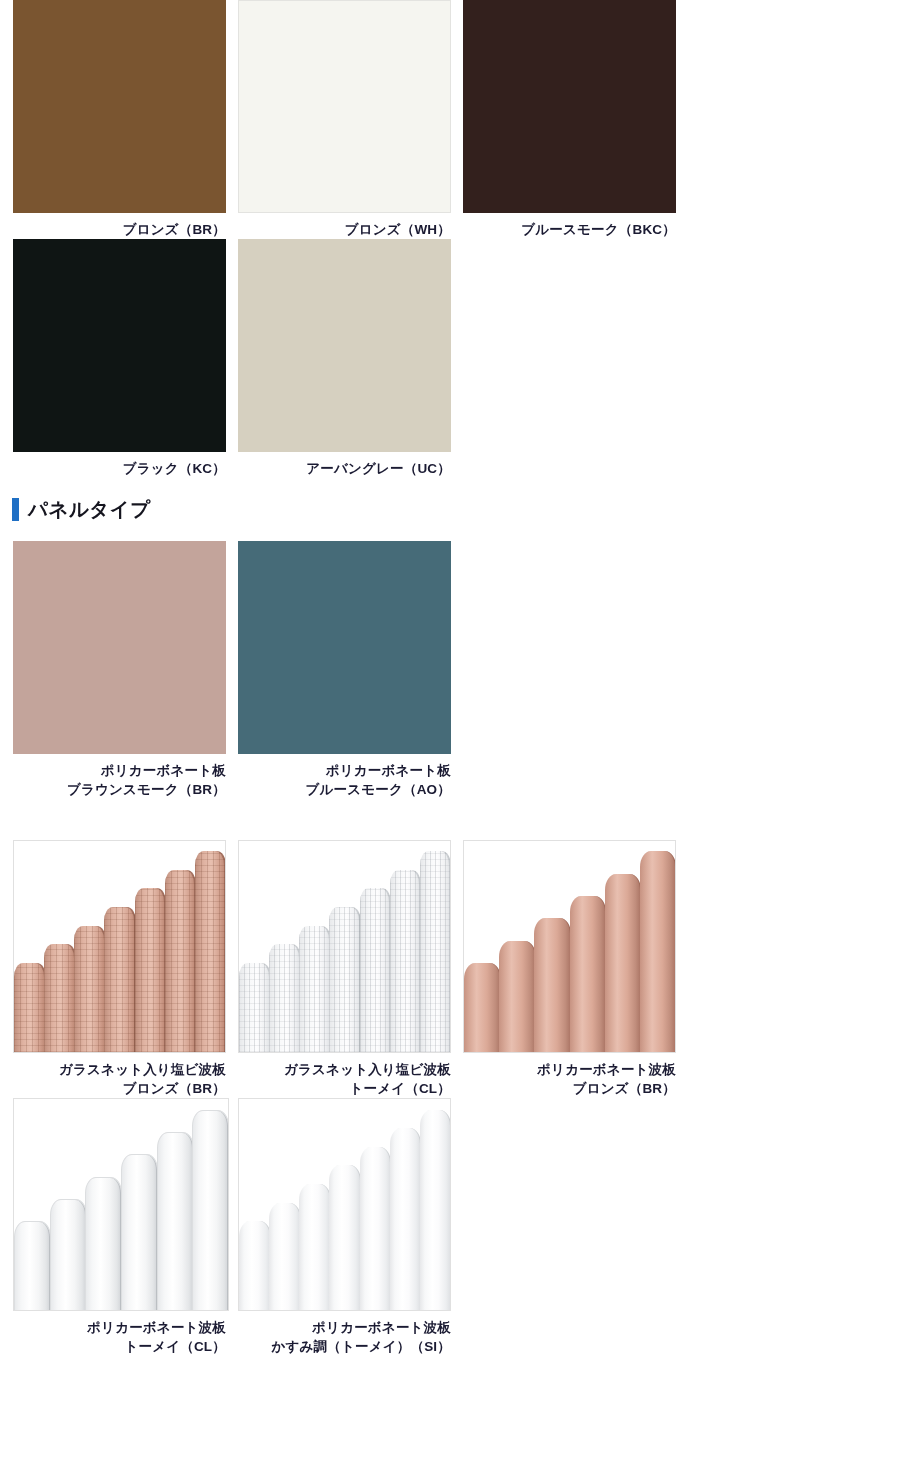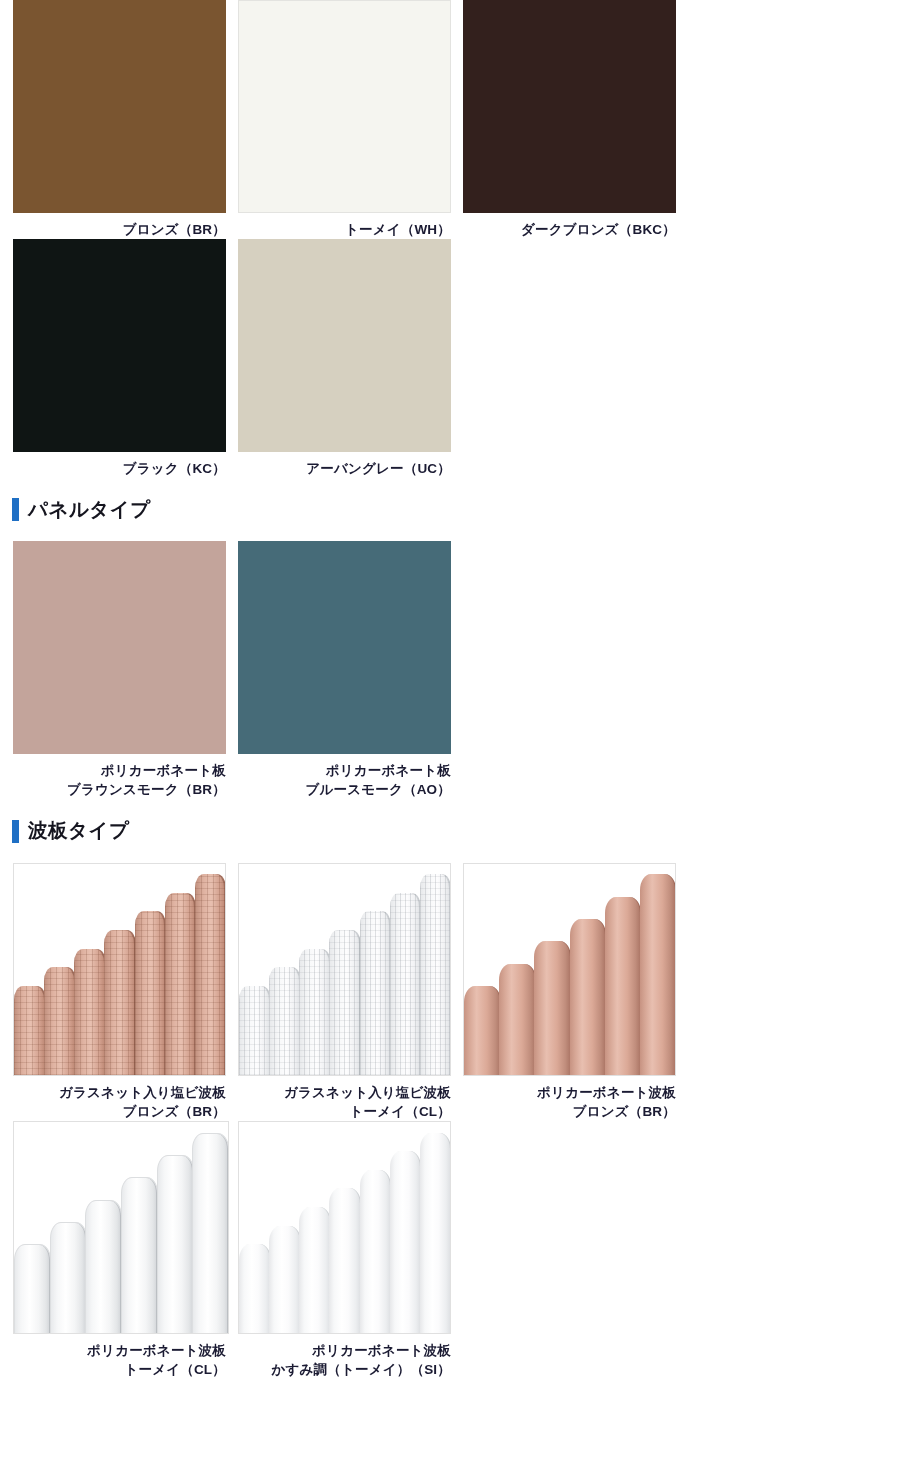--- a/index.html
+++ b/index.html
@@ -168,27 +168,27 @@
       <div class="card">
         <div class="thumb">
           <div class="chip mottle" style="background: rgb(122, 85, 48);"></div>
         </div>
         <div class="caption">ブロンズ（BR）</div>
       </div>
       <div class="card">
         <div class="thumb">
           <div class="chip flat bordered" style="background: rgb(245, 245, 240);"></div>
         </div>
-        <div class="caption">トーメイ（WH）</div>
+        <div class="caption">ブロンズ（WH）</div>
       </div>
       <div class="card">
         <div class="thumb">
           <div class="chip vgrain" style="background: rgb(51, 32, 29);"></div>
         </div>
-        <div class="caption">ダークブロンズ（BKC）</div>
+        <div class="caption">ブルースモーク（BKC）</div>
       </div>
       <div class="card">
         <div class="thumb">
           <div class="chip vgrain" style="background: rgb(15, 21, 20);"></div>
         </div>
         <div class="caption">ブラック（KC）</div>
       </div>
       <div class="card">
         <div class="thumb">
           <div class="chip vgrain" style="background: rgb(214, 208, 192);"></div>
@@ -216,24 +216,20 @@
         <div class="thumb">
           <div class="chip flat" style="background: rgb(70, 107, 120);"></div>
         </div>
         <div class="caption">ポリカーボネート板
 ブルースモーク（AO）</div>
       </div>
     </div>
 
   <div class="spacer-20"></div>
 
-  <div class="section-head">
-    <span class="bar"></span>
-    <span class="title">波板タイプ</span>
-  </div>
   <div class="spacer-20"></div>
   <div class="grid" id="corr-grid">
       <div class="card corr-card">
         <div class="thumb">
           <div class="corr">
             <div class="rib mesh-br" style="left: 0px; width: 31.6429px; height: 42%; z-index: 1;"></div>
             <div class="rib mesh-br" style="left: 30.1429px; width: 31.6429px; height: 50.8333%; z-index: 2;"></div>
             <div class="rib mesh-br" style="left: 60.2857px; width: 31.6429px; height: 59.6667%; z-index: 3;"></div>
             <div class="rib mesh-br" style="left: 90.4286px; width: 31.6429px; height: 68.5%; z-index: 4;"></div>
             <div class="rib mesh-br" style="left: 120.571px; width: 31.6429px; height: 77.3333%; z-index: 5;"></div>

